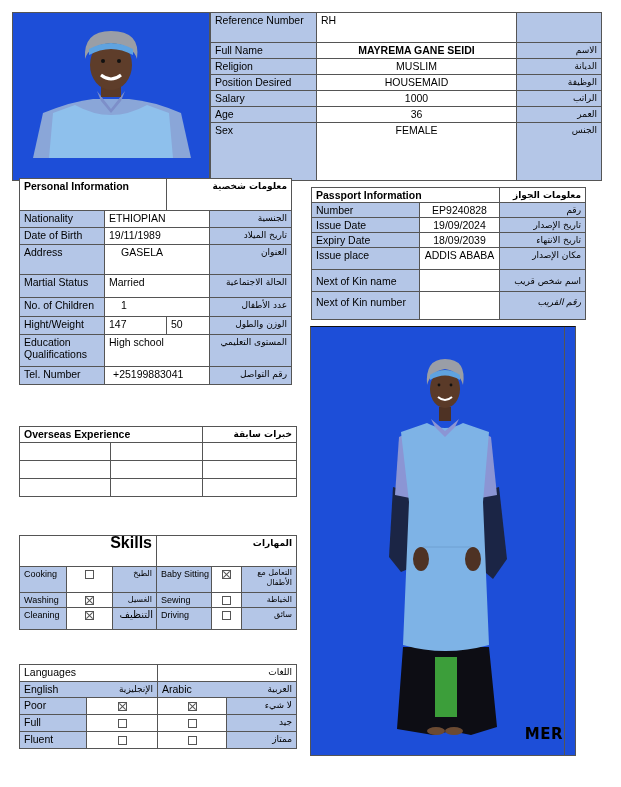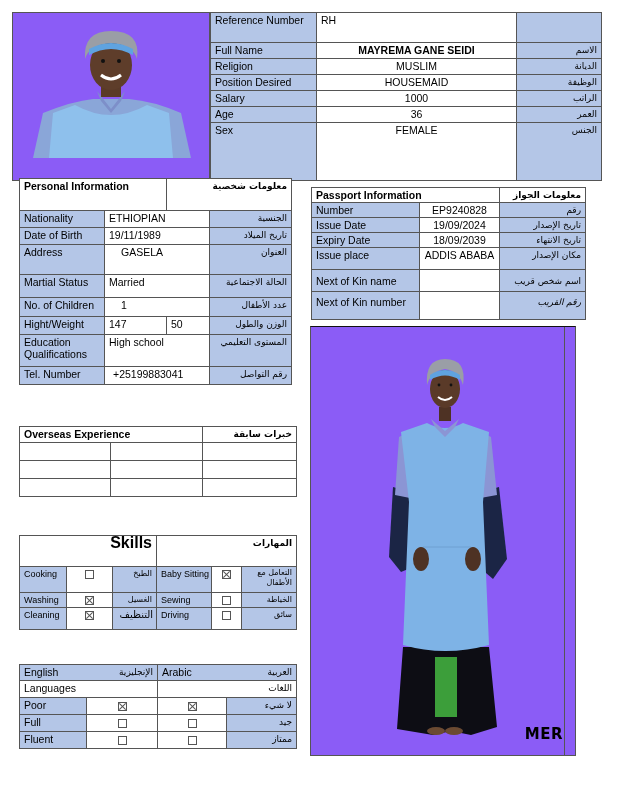--- a/index.html
+++ b/index.html
@@ -10,21 +10,21 @@
   td { border: 1px solid #555; padding: 1px 4px; vertical-align: top; line-height: 12px; overflow: hidden; white-space: nowrap; }
   .blue { background: #b4c6e7; }
   .white { background: #ffffff; }
   .ar { direction: rtl; text-align: right; font-family: "DejaVu Sans", sans-serif; font-size: 9px; }
   .center { text-align: center; }
   .bold { font-weight: bold; }
   .box { display: inline-block; width: 9px; height: 9px; border: 1px solid #555; position: relative; vertical-align: middle; }
   .box.checked::before, .box.checked::after { content: ""; position: absolute; left: 3px; top: -1px; width: 1px; height: 9px; background: #555; }
   .box.checked::before { transform: rotate(45deg); }
   .box.checked::after { transform: rotate(-45deg); }
-  .photo { background: #8b5cf6; overflow: hidden; }
+  .photo { background: #1d4ed8; overflow: hidden; }
   .sec-title { font-weight: bold; }
   .wrap { white-space: normal; }
 </style>
 </head>
 <body>
 
 <div class="abs photo" style="left:12px; top:12px; width:198px; height:169px; border:1px solid #555;">
   <svg width="196" height="167" viewBox="0 0 196 167">
 
     <path d="M20 145 L30 100 Q60 88 80 86 L116 86 Q140 88 168 100 L178 145 Z" fill="#8aa6d8"></path>
@@ -298,31 +298,31 @@
   </table>
 
 <table class="abs" style="left:19px; top:664px; width:277px;">
   <colgroup>
       <col style="width:67px">
       <col style="width:71px">
       <col style="width:69px">
       <col style="width:70px">
     </colgroup>
   <tbody>
-      <tr style="height:16px;">
+      <tr style="height:17px;">
+    <td colspan="2" class="white">Languages</td>
+    <td colspan="2" class="white ar">اللغات</td>
+  </tr>
+  <tr style="height:16px;">
     <td class="blue" style="border-right:none;">English</td>
     <td class="blue ar" style="border-left:none;">الإنجليزية</td>
     <td class="blue" style="border-right:none;">Arabic</td>
     <td class="blue ar" style="border-left:none;">العربية</td>
   </tr>
   <tr style="height:17px;">
-    <td colspan="2" class="white">Languages</td>
-    <td colspan="2" class="white ar">اللغات</td>
-  </tr>
-  <tr style="height:17px;">
     <td class="blue">Poor</td>
     <td class="white center"><span class="box checked"></span></td>
     <td class="white center"><span class="box checked"></span></td>
     <td class="blue ar">لا شيء</td>
   </tr>
   <tr style="height:17px;">
     <td class="blue">Full</td>
     <td class="white center"><span class="box"></span></td>
     <td class="white center"><span class="box"></span></td>
     <td class="blue ar">جيد</td>

